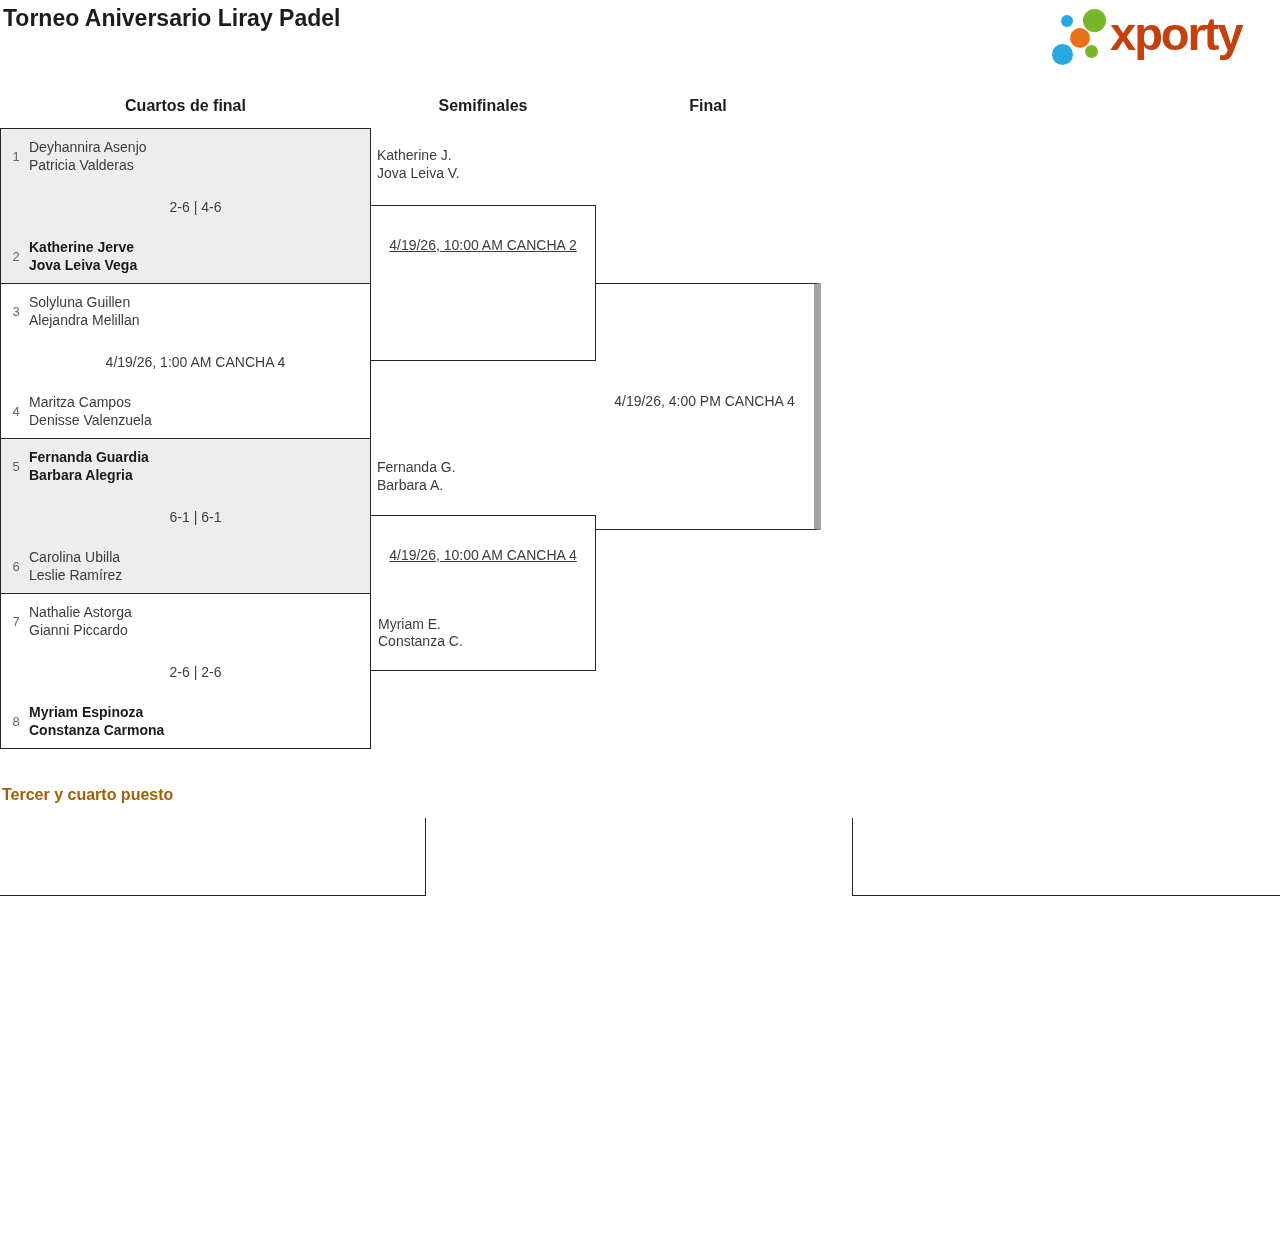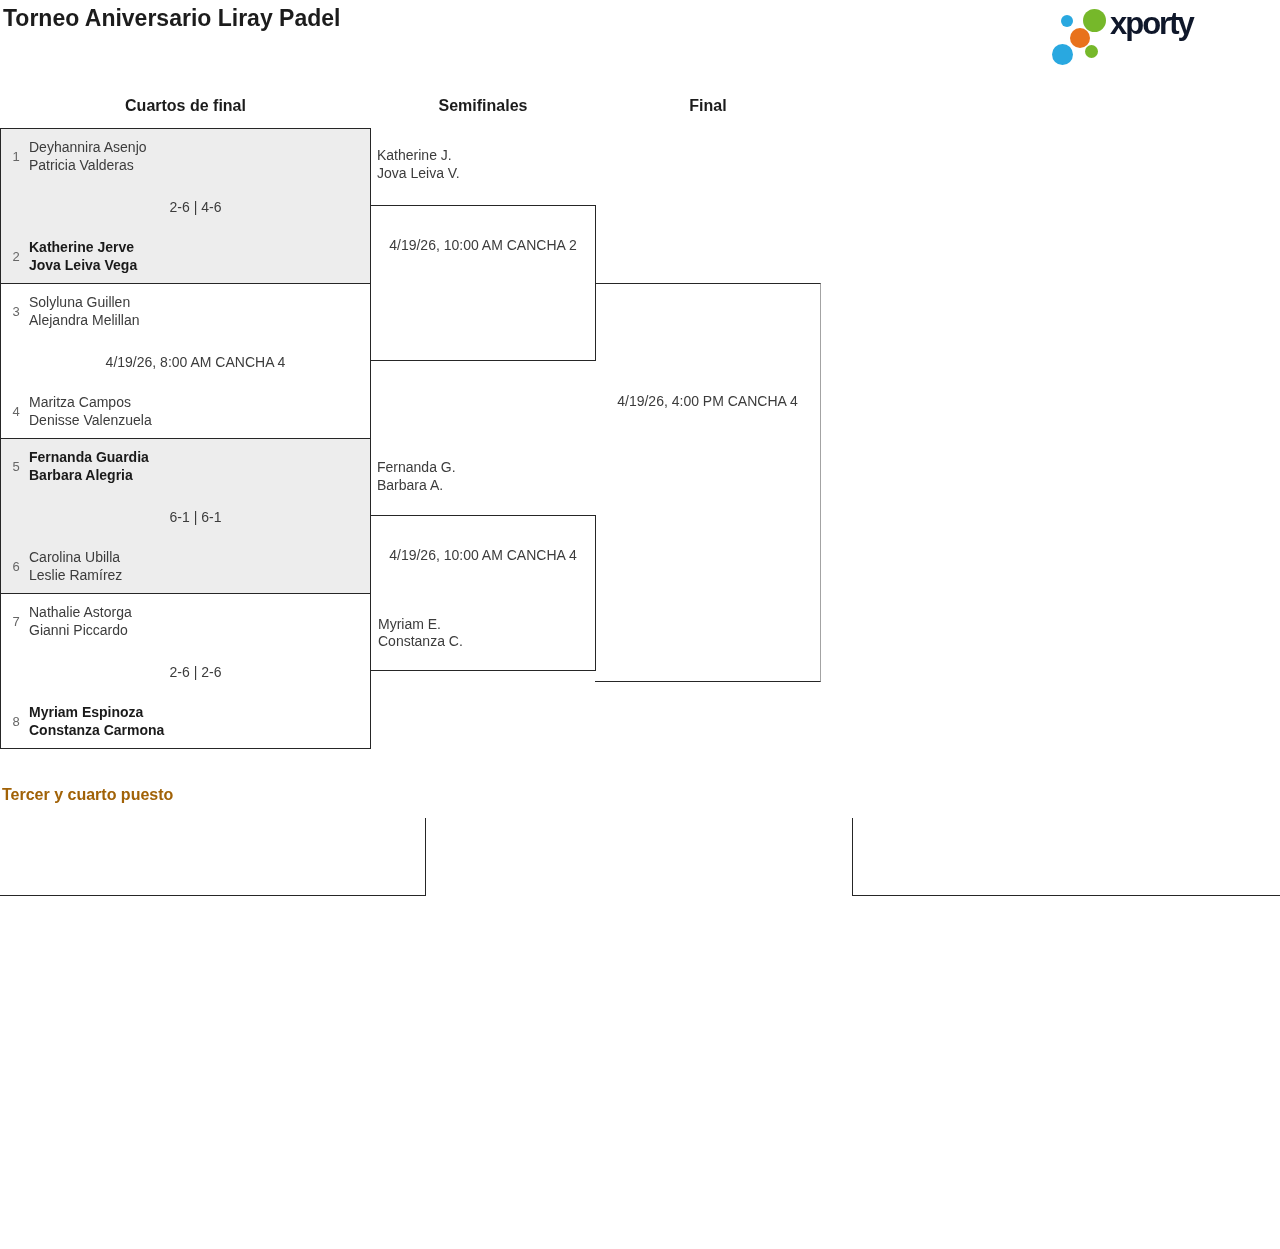--- a/index.html
+++ b/index.html
@@ -8,21 +8,21 @@
 
   
   .title{position:absolute;left:3px;top:2px;font-size:23px;line-height:33px;font-weight:700;color:#1c1c1c;}
   .logo{position:absolute;left:1045px;top:0;width:235px;height:72px;}
   .dot{position:absolute;border-radius:50%;}
   .dot-blue-sm{left:16px;top:15px;width:12px;height:12px;background:#29a8e0;}
   .dot-green-lg{left:38px;top:9px;width:23px;height:23px;background:#76b82a;}
   .dot-orange{left:25px;top:28px;width:20px;height:20px;background:#e8721c;}
   .dot-blue-lg{left:7px;top:44px;width:21px;height:21px;background:#29a8e0;}
   .dot-green-sm{left:40px;top:45px;width:13px;height:13px;background:#76b82a;}
-  .wordmark{position:absolute;left:65px;top:6px;font-size:31px;font-weight:700;letter-spacing:-2px;color:#0f172a;text-align:right;}
+  .wordmark{position:absolute;left:65px;top:6px;font-size:47px;font-weight:700;letter-spacing:-2px;color:#c2410c;text-align:right;}
 
   
   .col-head{position:absolute;top:97px;text-align:center;font-size:16px;font-weight:700;color:#1c1c1c;}
   .col-qf{left:0;width:371px;}
   .col-sf{left:370px;width:226px;}
   .col-f{left:595px;width:226px;}
 
   
   .match{position:absolute;left:0;width:371px;height:156px;border:1px solid #262626;box-sizing:border-box;background:#fff;}
   .match.shaded{background:#ededed;}
@@ -30,28 +30,28 @@
   .slot.top{top:9px;}
   .slot.bottom{bottom:9px;}
   .seed{width:14px;flex:0 0 14px;text-align:center;font-size:13px;color:#666;}
   .names{font-size:14px;line-height:18px;color:#3c3c3c;}
   .winner .names{font-weight:700;color:#1a1a1a;}
   .center-text{position:absolute;left:0;right:0;top:70px;text-align:center;font-size:14px;line-height:17px;color:#3c3c3c;margin-left:20px;}
 
   .sf-box{position:absolute;left:370px;width:226px;height:156px;border:1px solid #262626;box-sizing:border-box;background:#fff;}
   .sf1{top:205px;}
   .sf2{top:515px;}
-  .sf-sched{position:absolute;left:0;right:0;top:31px;text-align:center;font-size:14px;line-height:17px;color:#3c3c3c;}
+  .sf-sched{position:absolute;left:0;right:0;top:31px;text-align:center;font-size:14px;line-height:17px;color:#3c3c3c;text-decoration:underline;}
   .sf-team-in{position:absolute;left:7px;bottom:20px;font-size:14px;line-height:17px;color:#3c3c3c;}
   .sf-label{position:absolute;left:377px;font-size:14px;line-height:18px;color:#3c3c3c;}
   .sf-label-1{top:146px;}
   .sf-label-2{top:458px;}
 
-  .final-conn{position:absolute;left:595px;top:283px;width:226px;height:399px;box-sizing:border-box;
-    border-top:1px solid #262626;border-right:1px solid #a3a3a3;border-bottom:1px solid #262626;}
+  .final-conn{position:absolute;left:595px;top:283px;width:226px;height:247px;box-sizing:border-box;
+    border-top:1px solid #262626;border-right:7px solid #a3a3a3;border-bottom:1px solid #262626;}
   .final-sched{position:absolute;left:0;right:0;top:109px;text-align:center;font-size:14px;line-height:17px;color:#3c3c3c;}
 
   
   .third-head{position:absolute;left:2px;top:786px;font-size:16px;font-weight:700;color:#a16207;}
   .third-left{position:absolute;left:0;top:818px;width:426px;height:78px;box-sizing:border-box;
     border-right:1px solid #262626;border-bottom:1px solid #262626;}
   .third-right{position:absolute;left:852px;top:818px;width:428px;height:78px;box-sizing:border-box;
     border-left:1px solid #262626;border-bottom:1px solid #262626;}
   .third-sched{position:absolute;left:426px;top:825px;width:426px;text-align:center;font-size:13px;line-height:16px;color:#3c3c3c;}
 </style>
@@ -96,21 +96,21 @@
   </div>
 
   <div class="match" style="top:283px;">
     <div class="slot top">
       <span class="seed">3</span>
       <div class="names">
         <div>Solyluna Guillen</div>
         <div>Alejandra Melillan</div>
       </div>
     </div>
-    <div class="center-text">4/19/26, 8:00 AM CANCHA 4</div>
+    <div class="center-text">4/19/26, 1:00 AM CANCHA 4</div>
     <div class="slot bottom">
       <span class="seed">4</span>
       <div class="names">
         <div>Maritza Campos</div>
         <div>Denisse Valenzuela</div>
       </div>
     </div>
   </div>
 
   <div class="match shaded" style="top:438px;">

